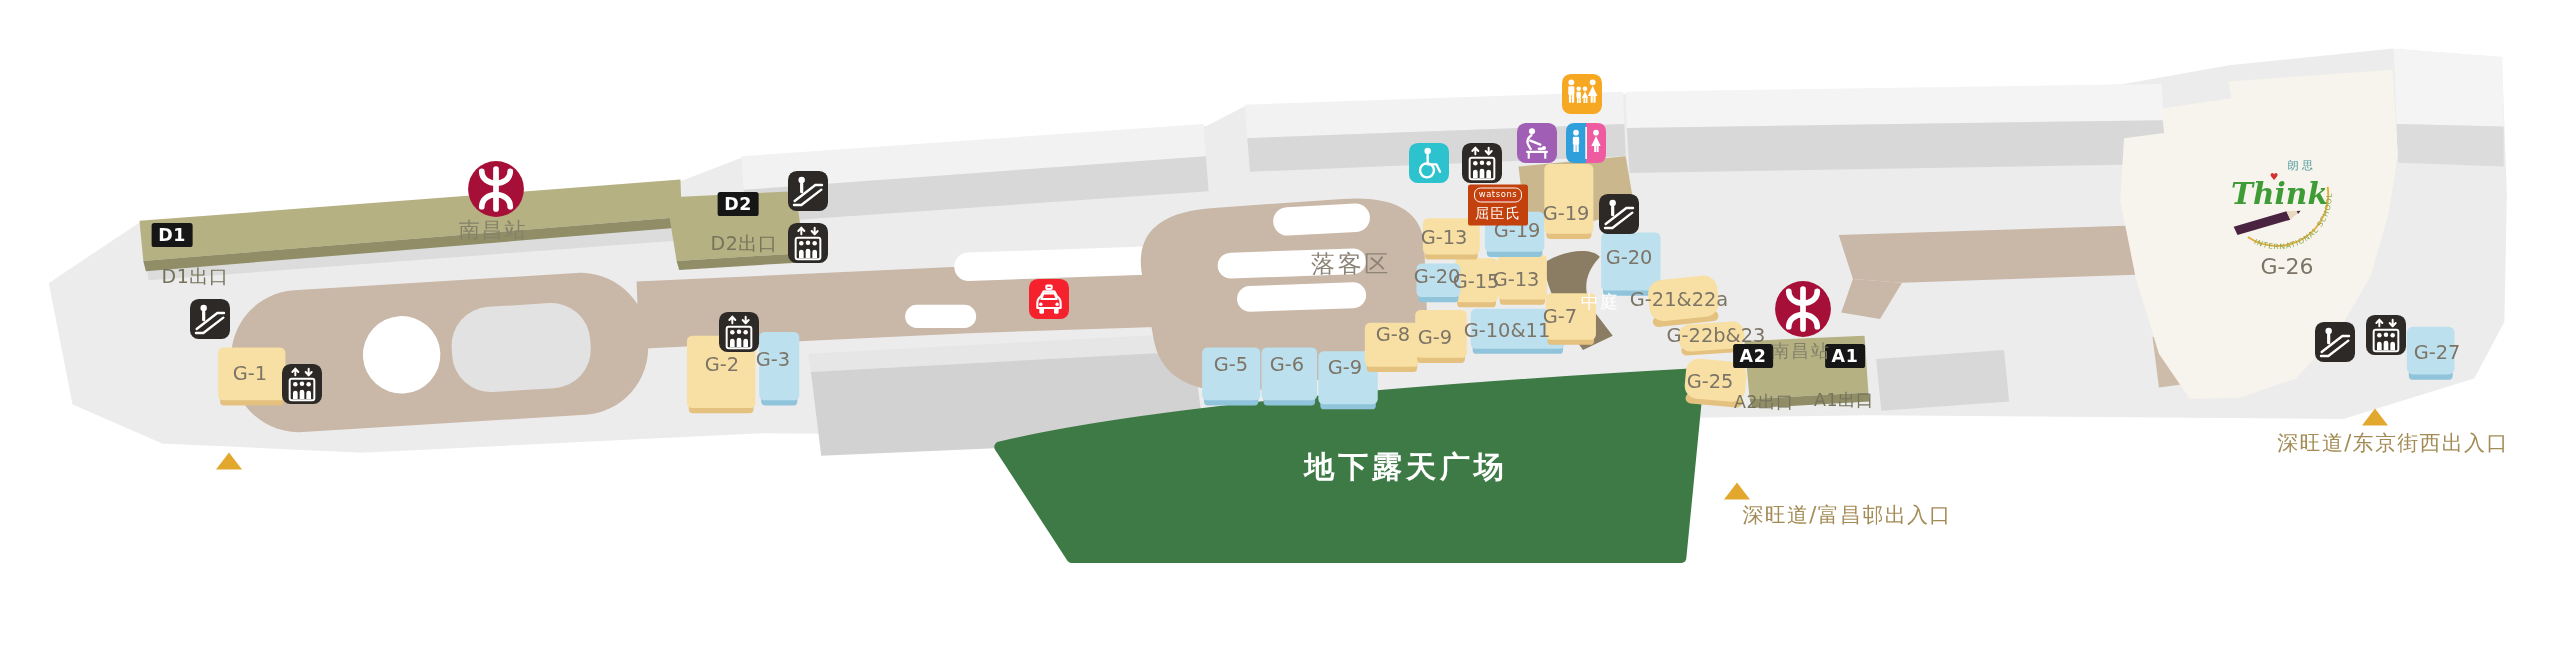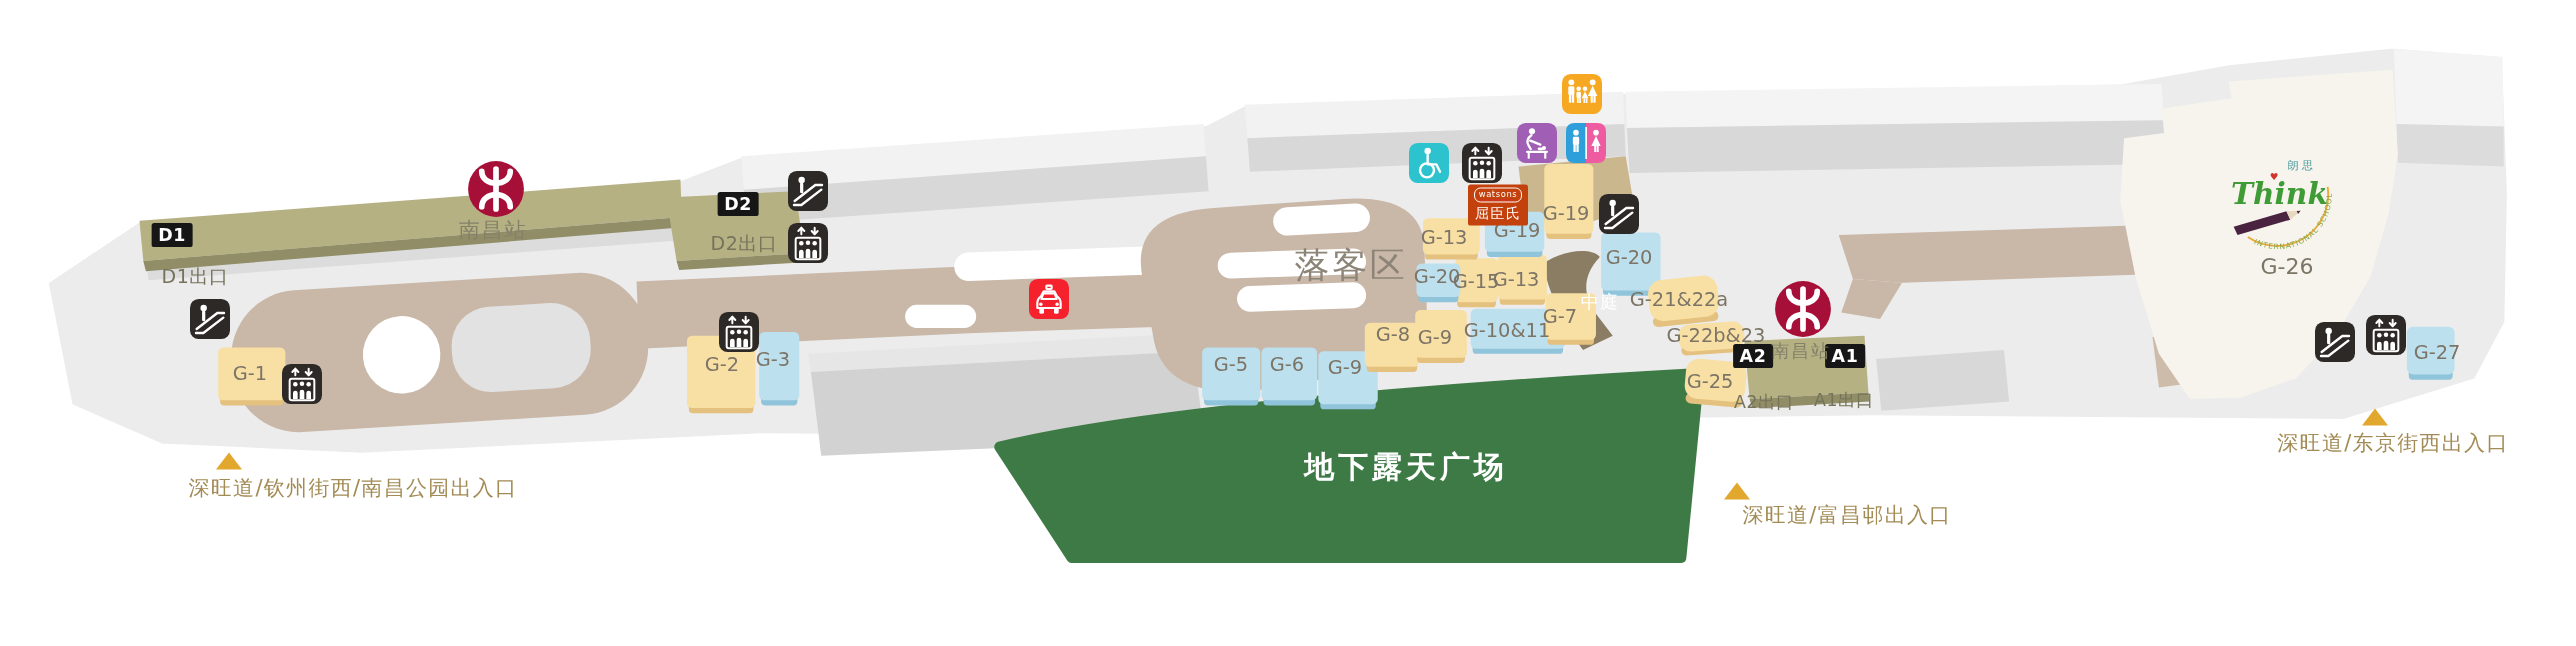--- a/index.html
+++ b/index.html
@@ -2,21 +2,21 @@
 <html style="font-size:10.3px"><head>
 <meta charset="utf-8">
 <style>
   html,body{margin:0;padding:0;background:#ffffff;}
   #stage{position:relative;width:2576px;height:647px;background:#ffffff;overflow:hidden;
          font-family:"DejaVu Sans","Liberation Sans",sans-serif;}
   #base{position:absolute;left:0;top:0;}
   .lbl{position:absolute;transform:translate(-50%,-50%);white-space:nowrap;line-height:1.05;}
   .shop-lbl{font-size:19.4px;color:#7C7466;}
   .big-shop-lbl{font-size:22px;color:#7C7466;}
-  .area-lbl{font-size:35px;color:#8D8478;letter-spacing:2.6px;}
+  .area-lbl{font-size:24px;color:#8D8478;letter-spacing:2.6px;}
   .atrium-lbl{font-size:18px;color:#ffffff;letter-spacing:1.3px;text-align:right;}
   .plaza-lbl{font-size:30px;color:#ffffff;font-weight:bold;letter-spacing:3.9px;}
   .station-lbl{font-size:21px;color:#84816A;letter-spacing:1.9px;}
   .station-lbl.sm{font-size:18px;}
   .exit-lbl{font-size:19px;color:#76735B;letter-spacing:0.6px;margin-top:20px;}
   .exit-lbl.sm{font-size:17.4px;}
   .entrance-lbl{font-size:21px;color:#A38B55;letter-spacing:1.3px;}
   .badge{position:absolute;transform:translate(-50%,-50%);background:#161616;color:#fff;
          font-size:17.4px;font-weight:bold;padding:1.9px 6.5px;border-radius:2.6px;letter-spacing:0.6px;}
   .icon{position:absolute;transform:translate(-50%,-50%);width:40px;height:40px;}
@@ -430,20 +430,19 @@
         <path d="M100,96 L122,95 L106,109 Z" fill="#E8D8C0"></path>
         <path d="M116,95.5 L122,95 L118,100 Z" fill="#4A2340"></path>
       </g>
       <text font-size="11.5" fill="#87A84C" letter-spacing="1.5">
         <textPath href="#tarc" startOffset="8">INTERNATIONAL SCHOOL</textPath>
       </text>
     </svg>
   </div>
 
   <div class="tri" style="left:229px;top:461px"></div>
-  <div class="lbl entrance-lbl" style="left:353px;top:488px">深旺道/钦州街西/南昌公园出入口</div>
   <div class="tri" style="left:1737px;top:491px"></div>
   <div class="lbl entrance-lbl" style="left:1847px;top:515px">深旺道/富昌邨出入口</div>
   <div class="tri" style="left:2375px;top:417px"></div>
   <div class="lbl entrance-lbl" style="left:2393px;top:443px">深旺道/东京街西出入口</div>
 
 </div>
 
 
 </body></html>

